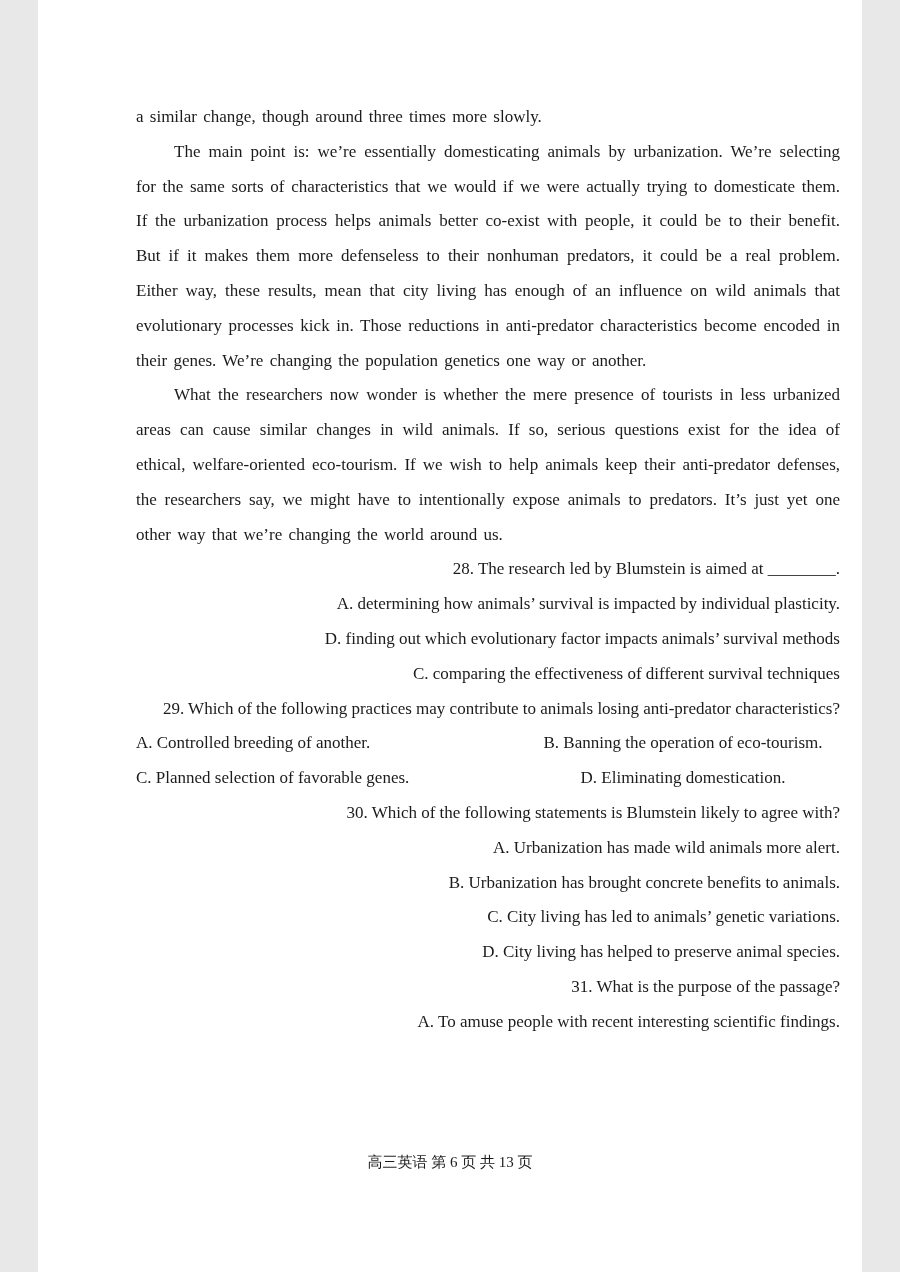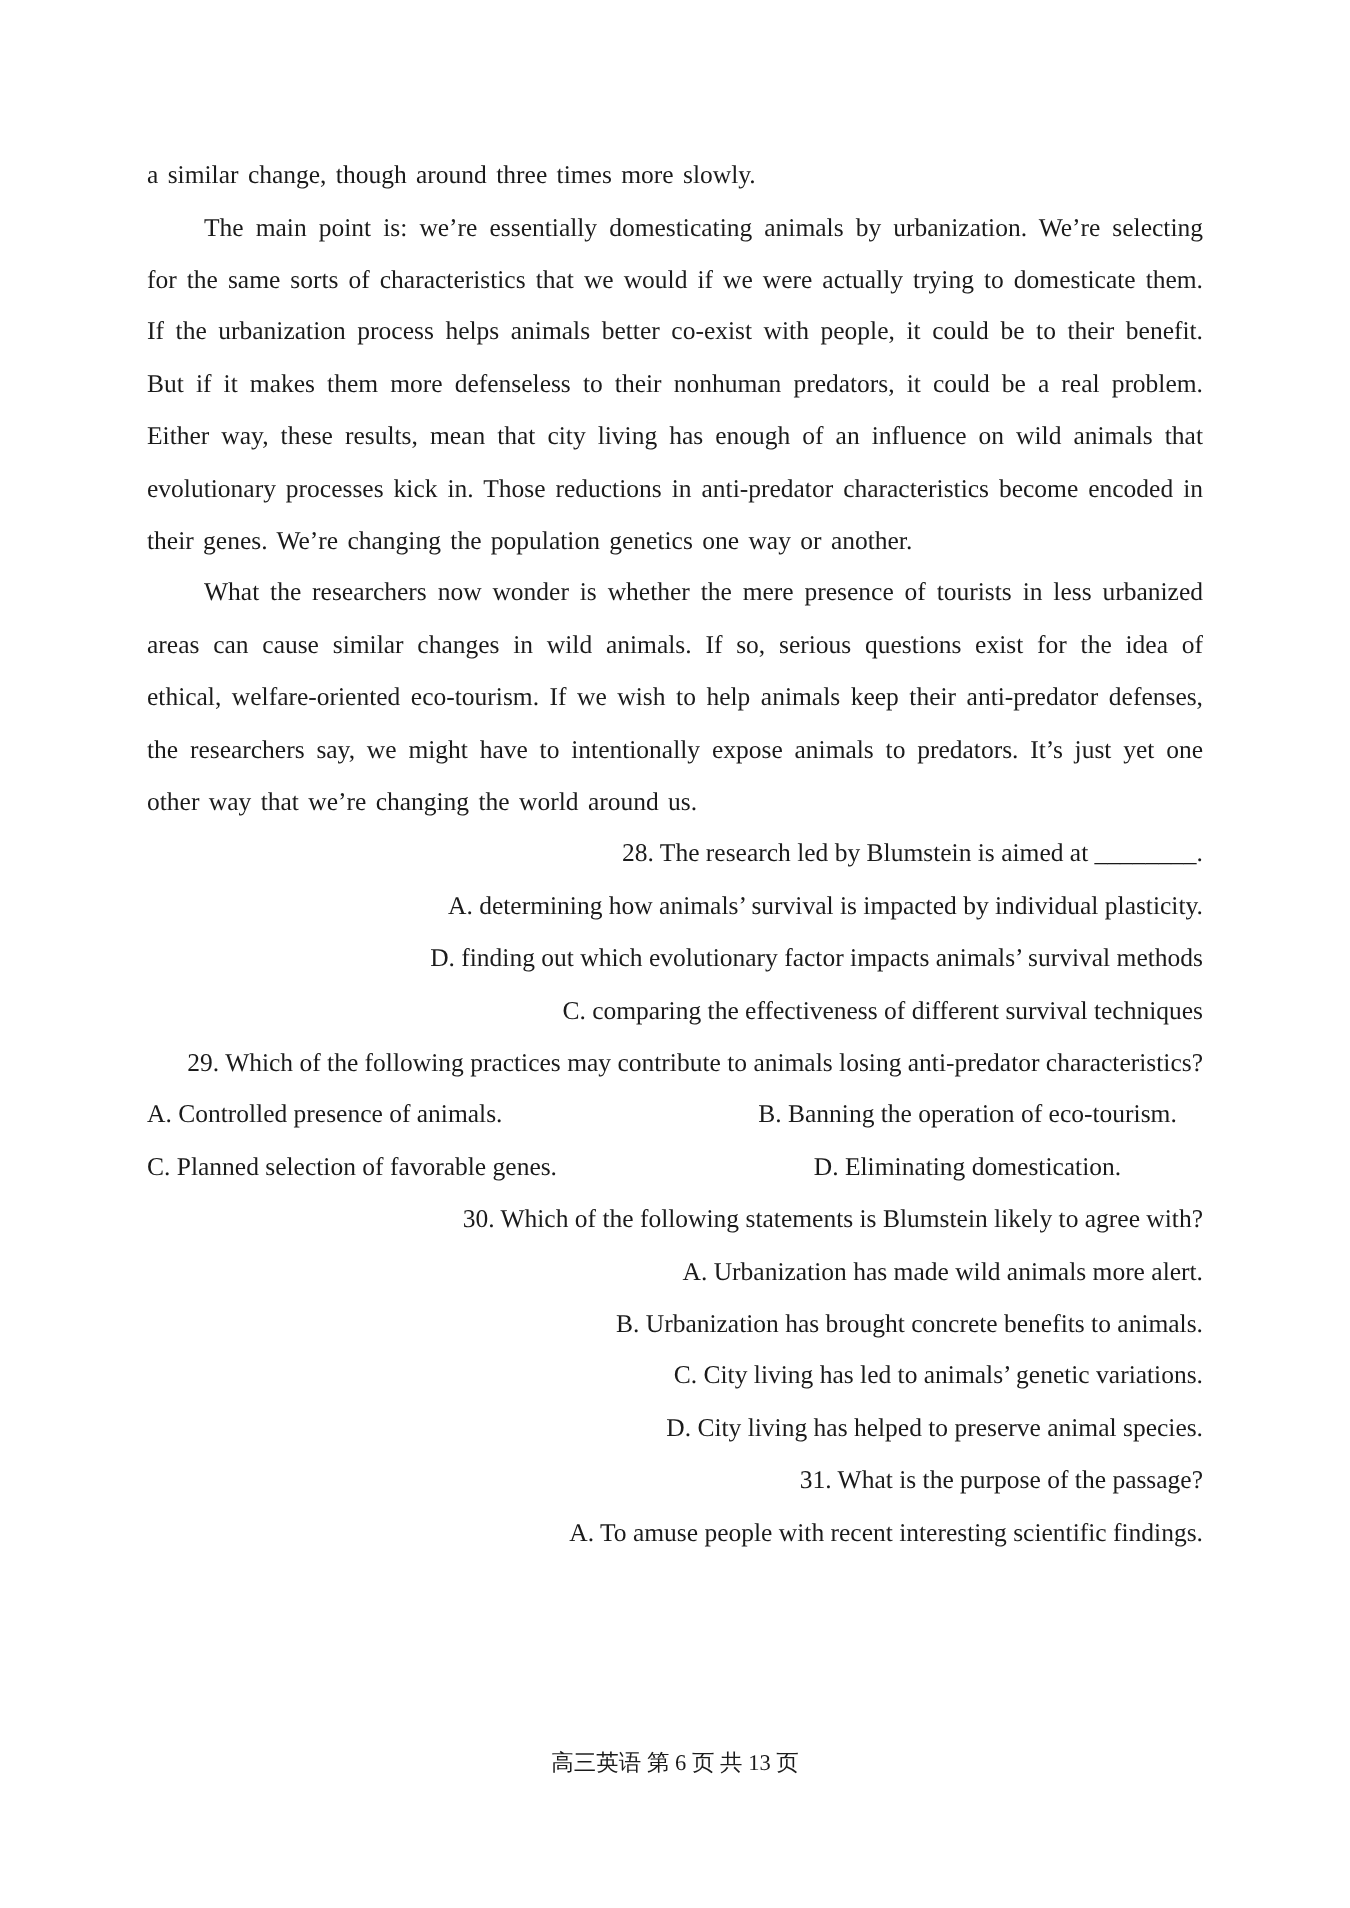--- a/index.html
+++ b/index.html
@@ -1,18 +1,18 @@
 <!DOCTYPE html>
 <html><head>
 <meta charset="utf-8">
 <style>
   html, body { margin: 0; padding: 0; background: #e8e8e8; }
   .page {
     position: relative;
-    width: 900px;
+    width: 824px;
     height: 1272px;
     margin: 0 auto;
     background: #ffffff;
     font-family: "Liberation Serif", "DejaVu Serif", serif;
     color: #1b1b1b;
     overflow: hidden;
   }
   .content {
     position: absolute;
     top: 100px;
@@ -37,21 +37,21 @@
   .two-col {
     display: flex;
     font-size: 17px;
     line-height: 34.8px;
   }
   .two-col .col-a { width: 390px; flex: 0 0 390px; }
   .two-col .col-b { flex: 1; text-align: center; }
   .footer {
     position: absolute;
     left: 0;
-    bottom: 87px;
+    bottom: 100px;
     width: 100%;
     text-align: center;
     font-size: 15px;
     color: #1b1b1b;
   }
 </style>
 </head>
 <body>
 
 <div class="page">
@@ -61,21 +61,21 @@
     <p class="para indent">The main point is: we’re essentially domesticating animals by urbanization. We’re selecting for the same sorts of characteristics that we would if we were actually trying to domesticate them. If the urbanization process helps animals better co-exist with people, it could be to their benefit. But if it makes them more defenseless to their nonhuman predators, it could be a real problem. Either way, these results, mean that city living has enough of an influence on wild animals that evolutionary processes kick in. Those reductions in anti-predator characteristics become encoded in their genes. We’re changing the population genetics one way or another.</p>
     <p class="para indent">What the researchers now wonder is whether the mere presence of tourists in less urbanized areas can cause similar changes in wild animals. If so, serious questions exist for the idea of ethical, welfare-oriented eco-tourism. If we wish to help animals keep their anti-predator defenses, the researchers say, we might have to intentionally expose animals to predators. It’s just yet one other way that we’re changing the world around us.</p>
 
     <p class="qline">28. The research led by Blumstein is aimed at ________.</p>
     <p class="qline">A. determining how animals’ survival is impacted by individual plasticity.</p>
     <p class="qline">D. finding out which evolutionary factor impacts animals’ survival methods</p>
     <p class="qline">C. comparing the effectiveness of different survival techniques</p>
 
     <p class="qline">29. Which of the following practices may contribute to animals losing anti-predator characteristics?</p>
     <div class="two-col">
-      <span class="col-a">A. Controlled presence of animals.</span>
+      <span class="col-a">A. Controlled breeding of another.</span>
       <span class="col-b">B. Banning the operation of eco-tourism.</span>
     </div>
     <div class="two-col">
       <span class="col-a">C. Planned selection of favorable genes.</span>
       <span class="col-b">D. Eliminating domestication.</span>
     </div>
 
     <p class="qline">30. Which of the following statements is Blumstein likely to agree with?</p>
     <p class="qline">A. Urbanization has made wild animals more alert.</p>
     <p class="qline">B. Urbanization has brought concrete benefits to animals.</p>

